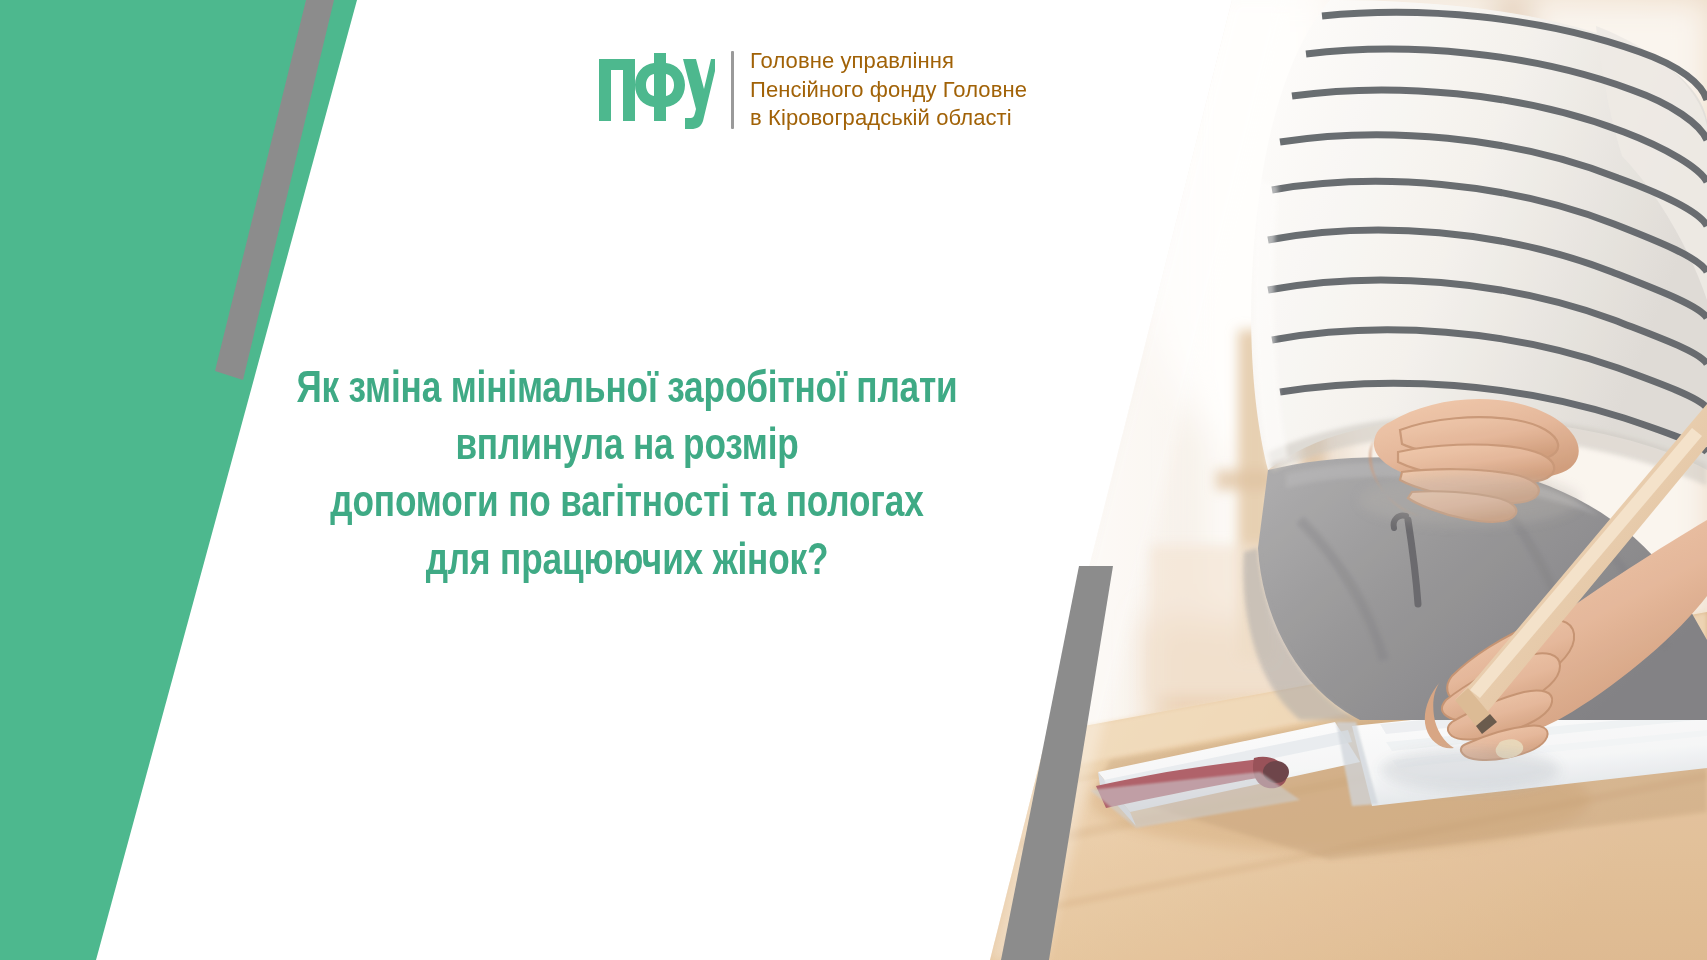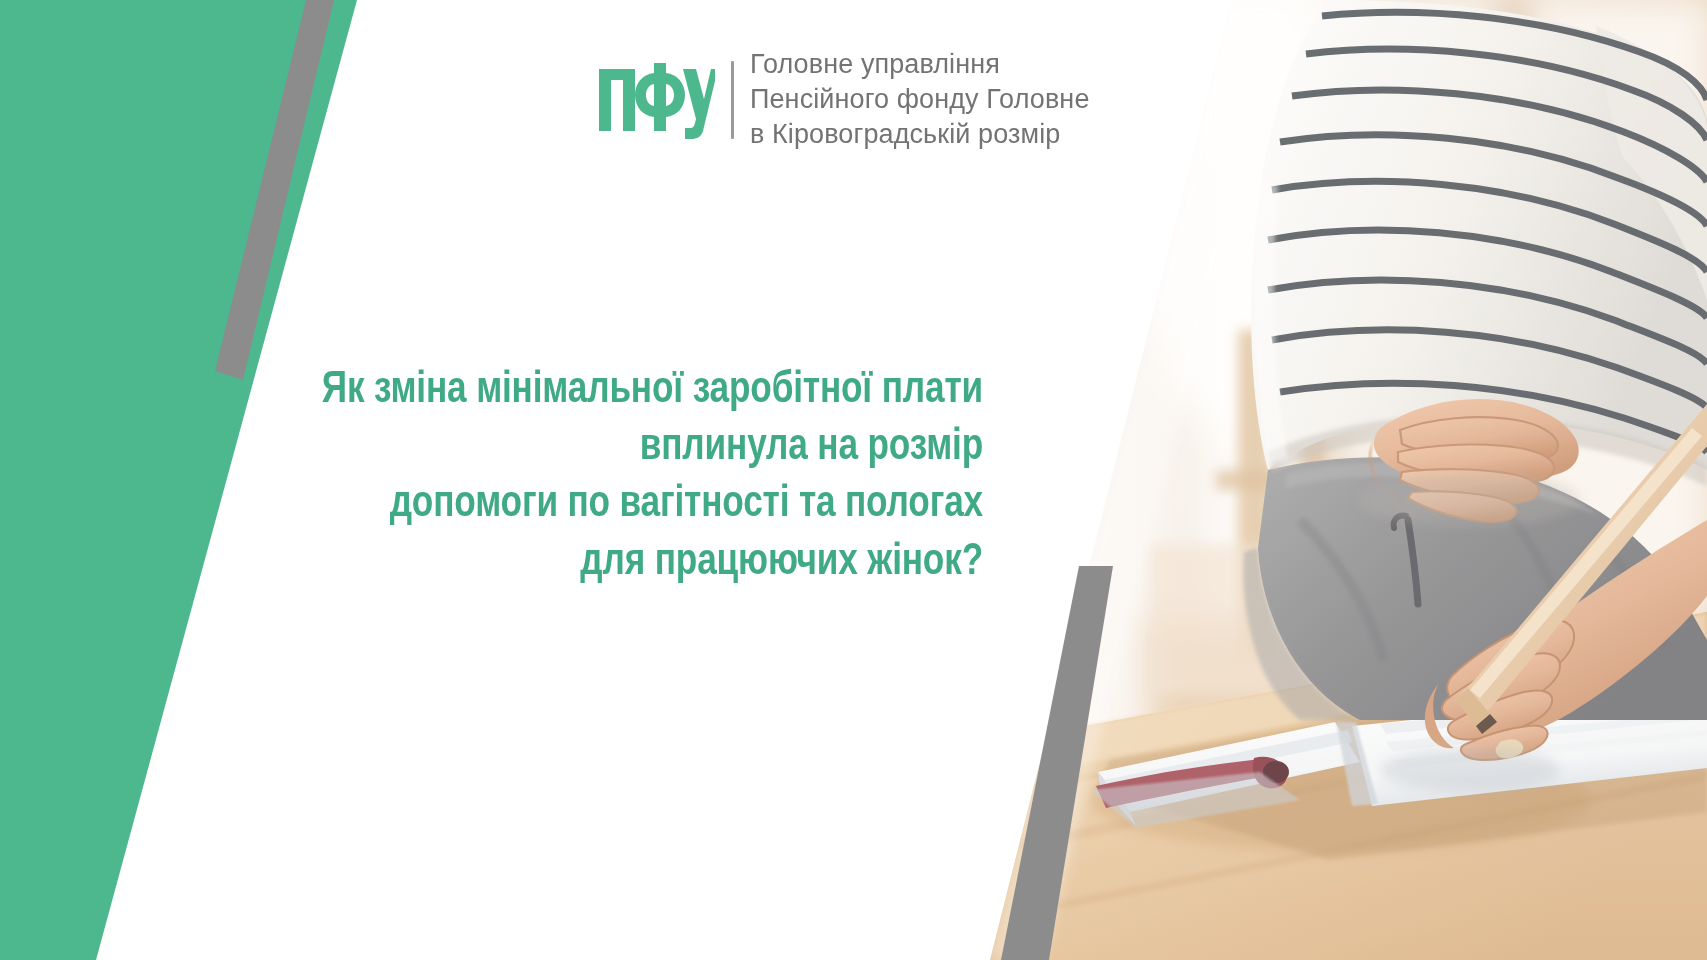--- a/index.html
+++ b/index.html
@@ -28,32 +28,32 @@
   #logo-rule{
     width:3px;height:78px;background:#9a9a9a;flex:0 0 auto;
     border-radius:1px;
   }
   #logo-lines{
     display:flex;flex-direction:column;justify-content:center;
     line-height:1.30;
   }
   #logo-lines .lg-line{
     font-family:"Liberation Sans","DejaVu Sans",sans-serif;
-    font-size:27px;
+    font-size:22px;
     font-weight:400;
-    color:#737373;
+    color:#a16207;
     letter-spacing:0.1px;
     white-space:nowrap;
   }
 
   
   #headline{
     position:absolute;
     left:182px;top:358px;width:890px;
-    text-align:right;
+    text-align:center;
     z-index:40;
   }
   #headline .hl-line{
     font-family:"Liberation Sans","DejaVu Sans",sans-serif;
     font-weight:700;
     font-size:44px;
     line-height:1.30;
     color:#3faa85;
     letter-spacing:-0.2px;
     white-space:nowrap;
@@ -332,21 +332,21 @@
                M57,23 C52,24 49,28 49,34 C49,40 52,44 57,45 Z
                M69,23 L69,45 C74,44 77,40 77,34 C77,28 74,24 69,23 Z" fill="#4DB88E"></path>
 
       <path d="M86,8 L99,8 L107,38 L114,8 L118,8 L118,20 L106,70 C104,76 100,78 94,78
                L88,78 L88,67 L93,67 C96,67 97,66 98,62 L99,58 Z" fill="#4DB88E"></path>
     </svg>
     <div id="logo-rule"></div>
     <div id="logo-lines">
       <div class="lg-line">Головне управління</div>
       <div class="lg-line">Пенсійного фонду Головне</div>
-      <div class="lg-line">в Кіровоградській розмір</div>
+      <div class="lg-line">в Кіровоградській області</div>
     </div>
   </div>
 
   <div id="headline">
     <div class="hl-line">Як зміна мінімальної заробітної плати</div>
     <div class="hl-line">вплинула на розмір</div>
     <div class="hl-line">допомоги по вагітності та пологах</div>
     <div class="hl-line">для працюючих жінок?</div>
   </div>
 

